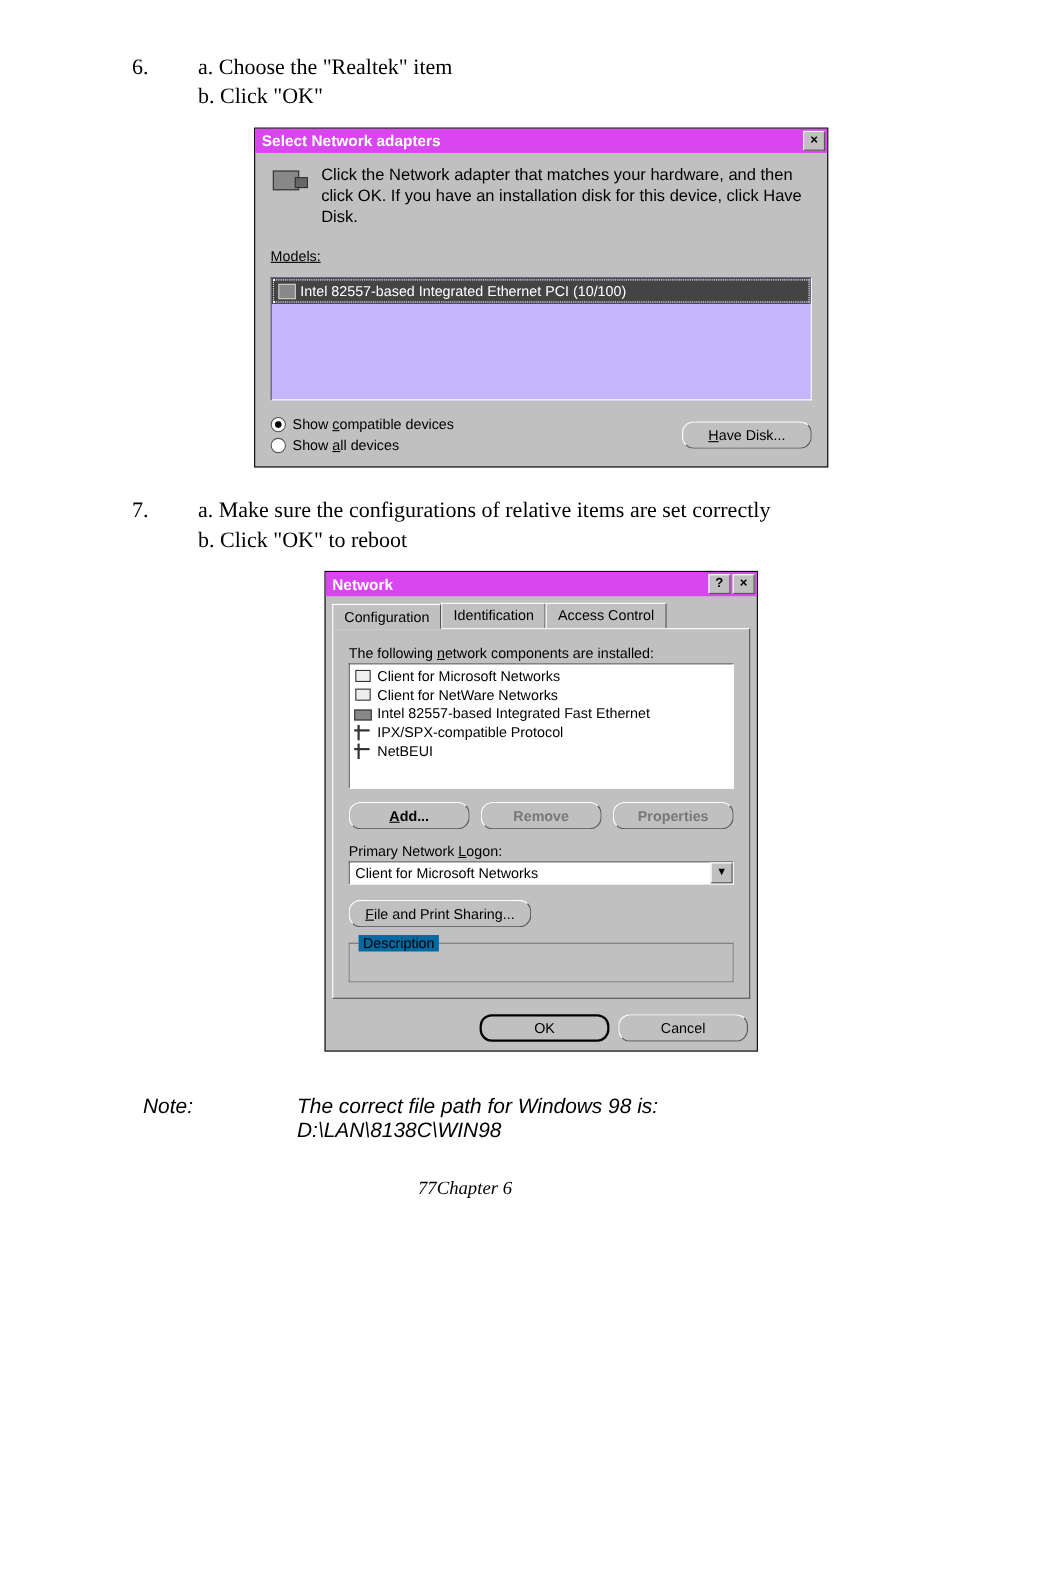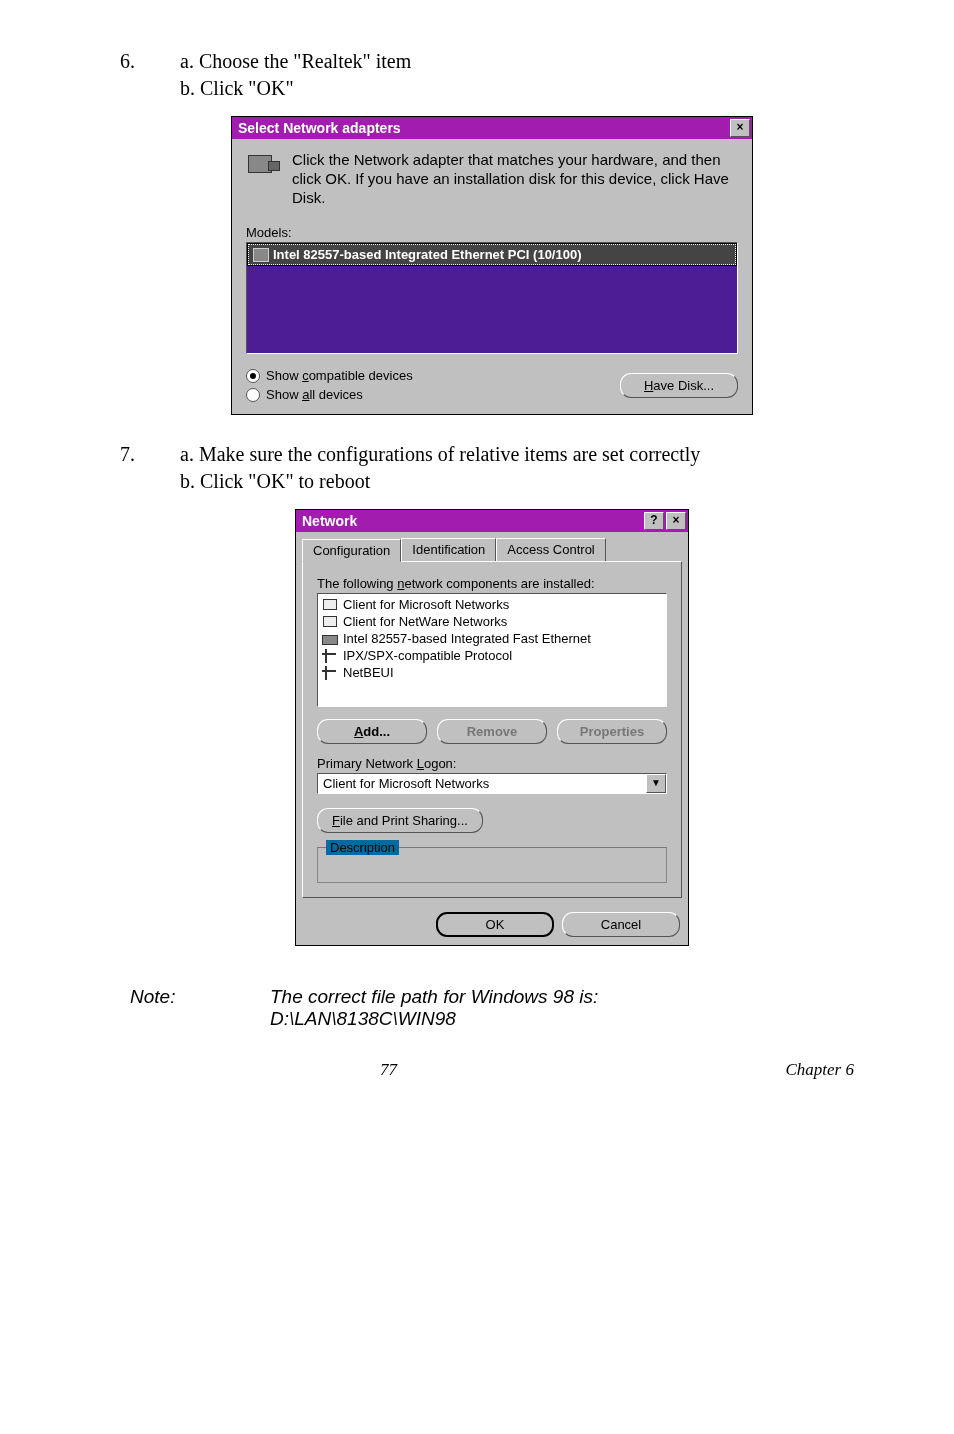--- a/index.html
+++ b/index.html
@@ -35,21 +35,21 @@
     justify-content: center;
     margin: 14px 0 28px 0;
   }
   .win-dialog {
     background: #c0c0c0;
     border: 1px solid #000;
     font-family: "MS Sans Serif", Tahoma, sans-serif;
     font-size: 13px;
   }
   .win-titlebar {
-    background: #a21caf;
+    background: #d946ef;
     color: #fff;
     display: flex;
     align-items: center;
     padding: 2px 2px 2px 6px;
     font-weight: bold;
     font-size: 14px;
   }
   .win-titlebar-text { flex: 1; }
   .win-close-btn, .win-help-btn {
     width: 18px;
@@ -94,31 +94,31 @@
     content: "";
     position: absolute;
     right: 0; top: 10px;
     width: 10px; height: 8px;
     background: #666;
     border: 1px solid #333;
   }
   .info-text { font-size: 15px; line-height: 1.25; }
   .models-label {
     font-size: 13px;
-    margin-bottom: 2px;
+    margin-bottom: 12px;
+    text-decoration: underline;
   }
   .listbox {
-    background: #4c1d95;
+    background: #c4b5fd;
     border-top: 1px solid #555;
     border-left: 1px solid #555;
     border-right: 1px solid #fff;
     border-bottom: 1px solid #fff;
     height: 110px;
     overflow: hidden;
-    font-weight: bold;
   }
   .listbox-inner {
     border: 1px solid #000;
   }
   .listbox-item {
     background: #444;
     color: #fff;
     padding: 2px 4px;
     font-size: 13px;
     display: flex;
@@ -313,21 +313,20 @@
     font-style: italic;
     font-family: Arial, Helvetica, sans-serif;
     font-size: 19px;
     margin-top: 40px;
     margin-left: 10px;
   }
   .note-label { width: 140px; flex-shrink: 0; }
   .note-text { flex: 1; }
   .footer {
     display: flex;
-    justify-content: space-between;
     font-style: italic;
     font-size: 17px;
     margin-top: 30px;
     padding: 0 10px 0 260px;
     font-family: "Times New Roman", serif;
   }
 </style>
 </head>
 <body>
 

